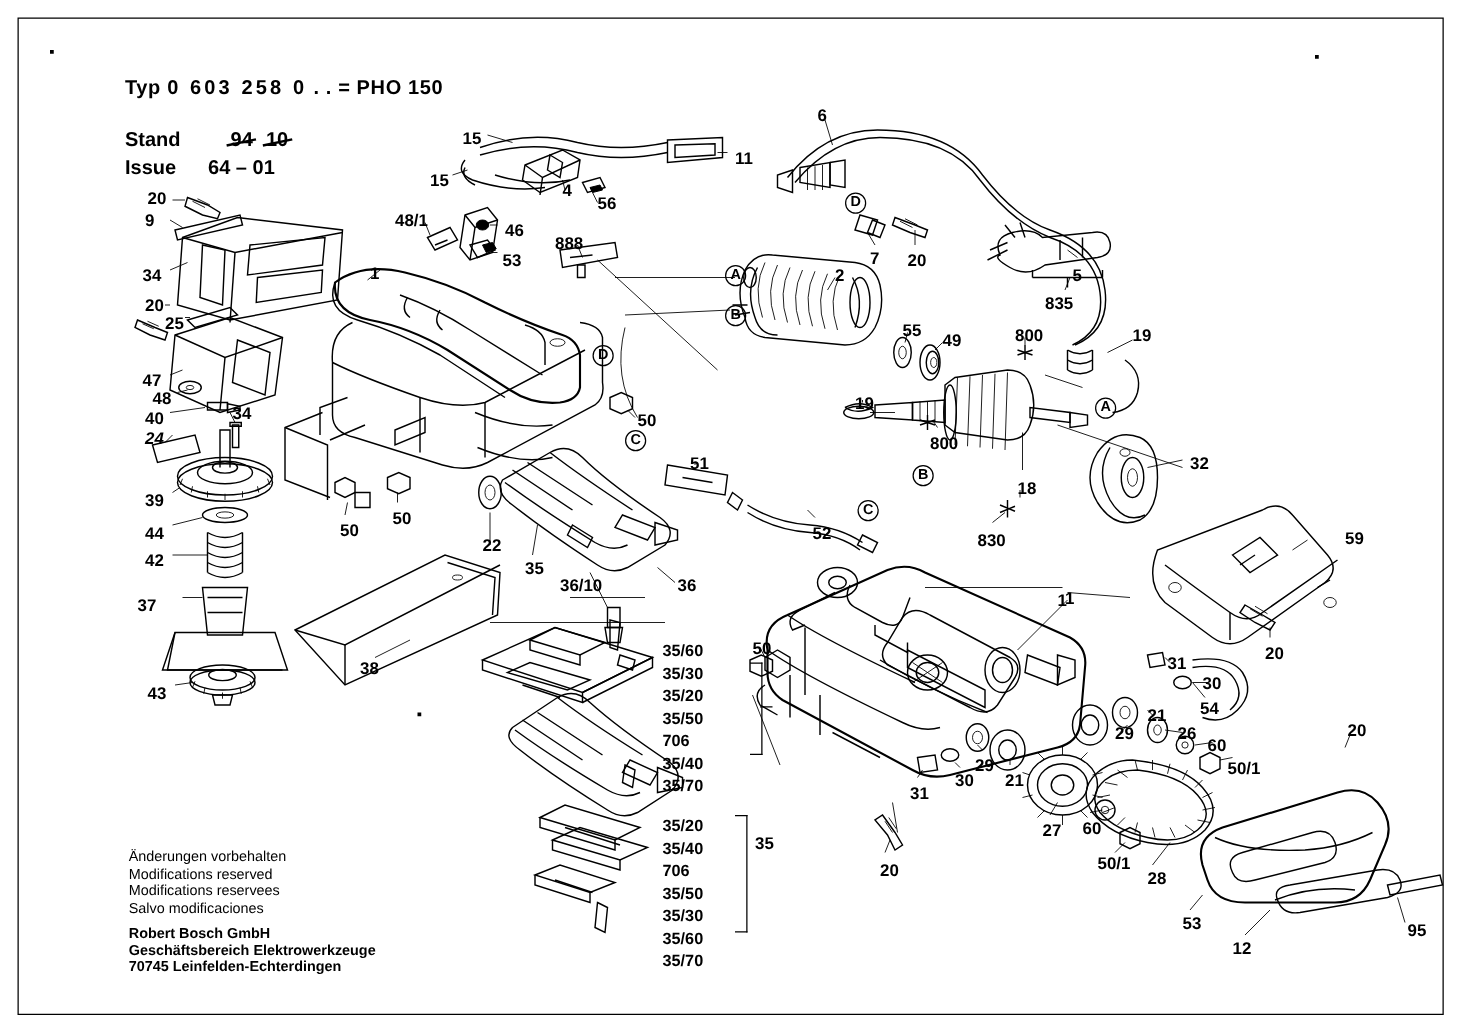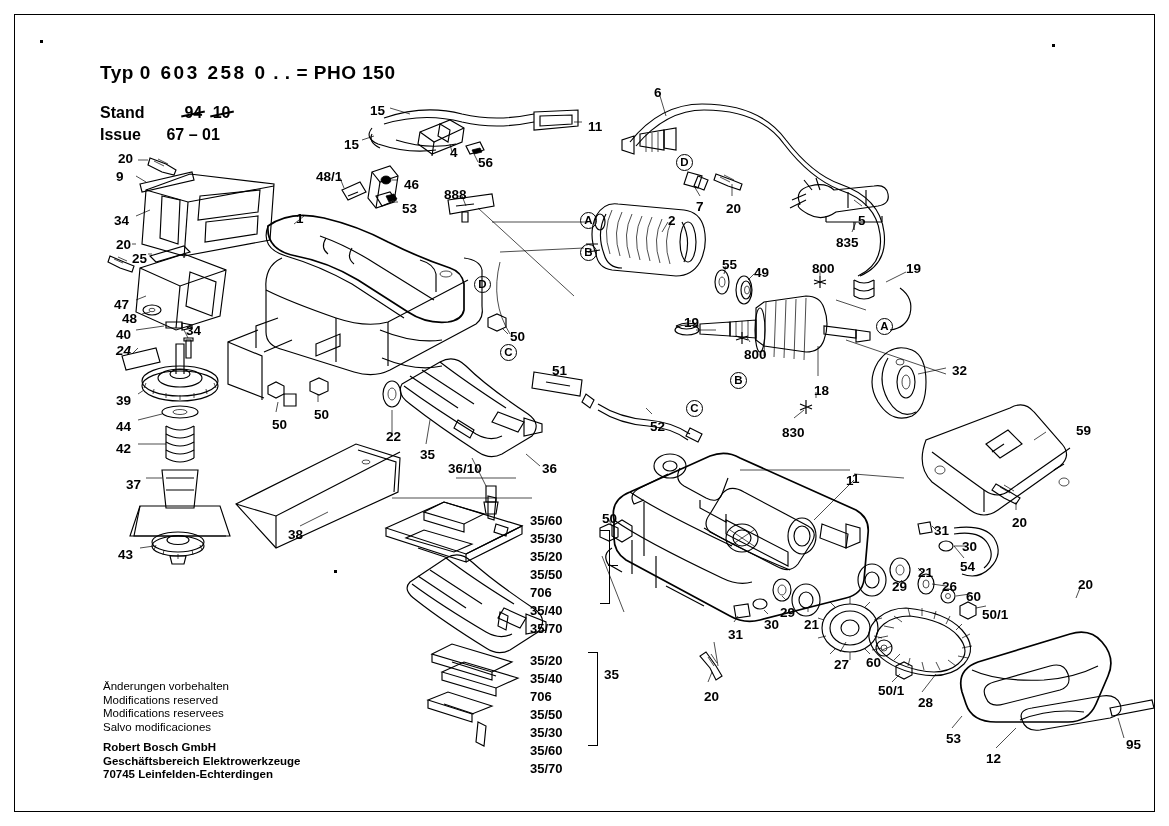--- a/index.html
+++ b/index.html
@@ -17,21 +17,21 @@
   .frame {
     position:absolute; left:14px; top:14px; width:1141px; height:798px;
     border:1.5px solid #000; box-sizing:border-box;
   }
   .corner {
     position:absolute; width:3px; height:3px; background:#000;
   }
   
   .hdr {
     position:absolute; left:100px; top:62px;
-    font-size:19px; font-weight:bold; letter-spacing:0.5px;
+    font-size:16px; font-weight:bold; letter-spacing:0.5px;
     white-space:nowrap;
   }
   .hdr .spaced { letter-spacing:2.5px; }
   .stand-row, .issue-row {
     position:absolute; left:100px; font-size:16px; font-weight:bold;
     white-space:nowrap;
   }
   .stand-row { top:104px; }
   .issue-row { top:126px; }
   .stand-row .lbl { display:inline-block; width:62px; }
@@ -84,21 +84,21 @@
     <span>PHO 150</span>
   </div>
 
   <div class="stand-row">
     <span class="lbl">Stand</span>
     <span class="struck">94</span>
     <span class="struck" style="margin-left:6px;">10</span>
   </div>
   <div class="issue-row">
     <span class="lbl">Issue</span>
-    <span>67 – 01</span>
+    <span>64 – 01</span>
   </div>
 
   <div class="footer">
     <div>Änderungen vorbehalten</div>
     <div>Modifications reserved</div>
     <div>Modifications reservees</div>
     <div>Salvo modificaciones</div>
     <div style="height:7px"></div>
     <div class="b">Robert Bosch GmbH</div>
     <div class="b">Geschäftsbereich Elektrowerkzeuge</div>
@@ -639,21 +639,21 @@
       <div class="lab" style="left: 116px; top: 238px;">20</div>
       <div class="lab" style="left: 132px; top: 252px;">25</div>
       <div class="lab" style="left: 114px; top: 298px;">47</div>
       <div class="lab" style="left: 122px; top: 312px;">48</div>
       <div class="lab" style="left: 116px; top: 328px;">40</div>
       <div class="lab" style="left: 186px; top: 324px;">34</div>
       <div class="lab" style="left: 116px; top: 344px; font-style: italic;">24</div>
       <div class="lab" style="left: 116px; top: 394px;">39</div>
       <div class="lab" style="left: 116px; top: 420px;">44</div>
       <div class="lab" style="left: 116px; top: 442px;">42</div>
-      <div class="lab" style="left: 126px; top: 478px;">37</div>
+      <div class="lab" style="left: 110px; top: 478px;">37</div>
       <div class="lab" style="left: 118px; top: 548px;">43</div>
       <div class="lab" style="left: 288px; top: 528px;">38</div>
       <div class="lab" style="left: 316px; top: 170px;">48/1</div>
       <div class="lab" style="left: 404px; top: 178px;">46</div>
       <div class="lab" style="left: 402px; top: 202px;">53</div>
       <div class="lab" style="left: 370px; top: 104px;">15</div>
       <div class="lab" style="left: 344px; top: 138px;">15</div>
       <div class="lab" style="left: 450px; top: 146px;">4</div>
       <div class="lab" style="left: 478px; top: 156px;">56</div>
       <div class="lab" style="left: 588px; top: 120px;">11</div>

